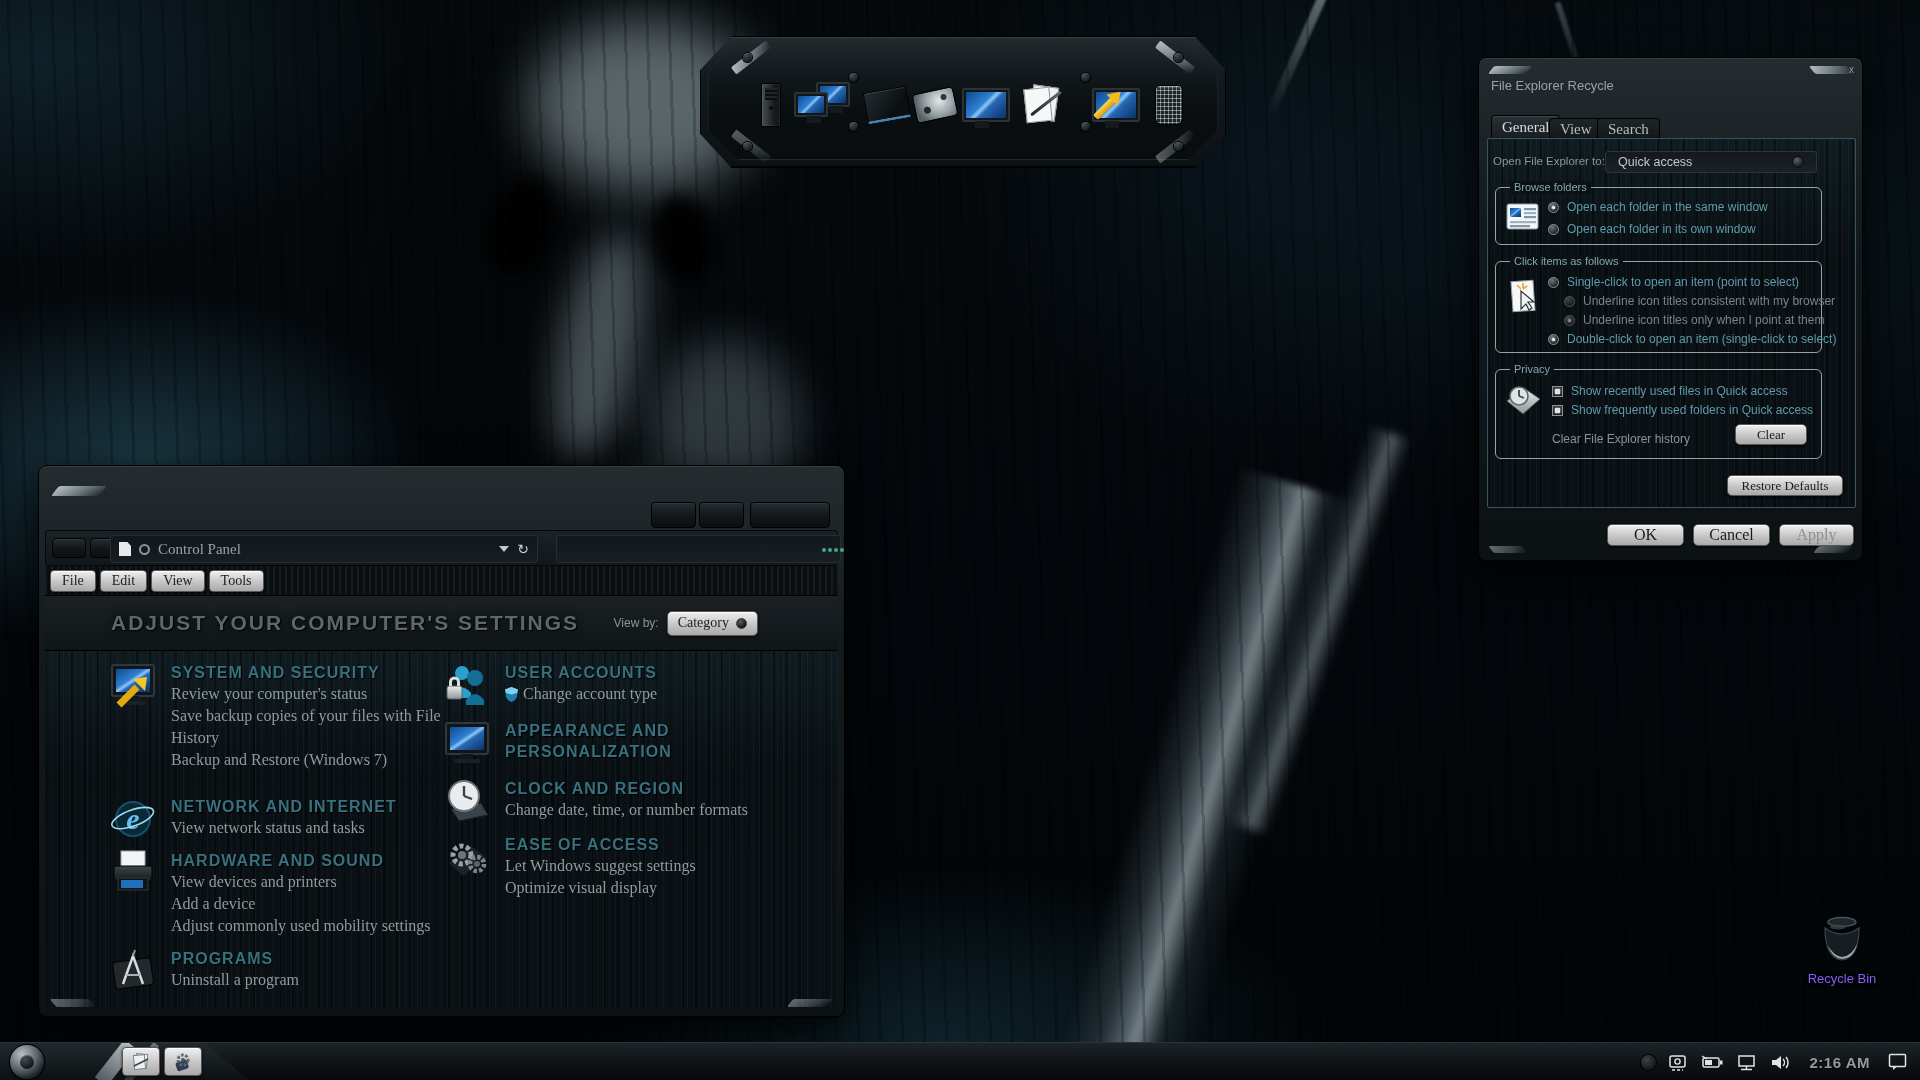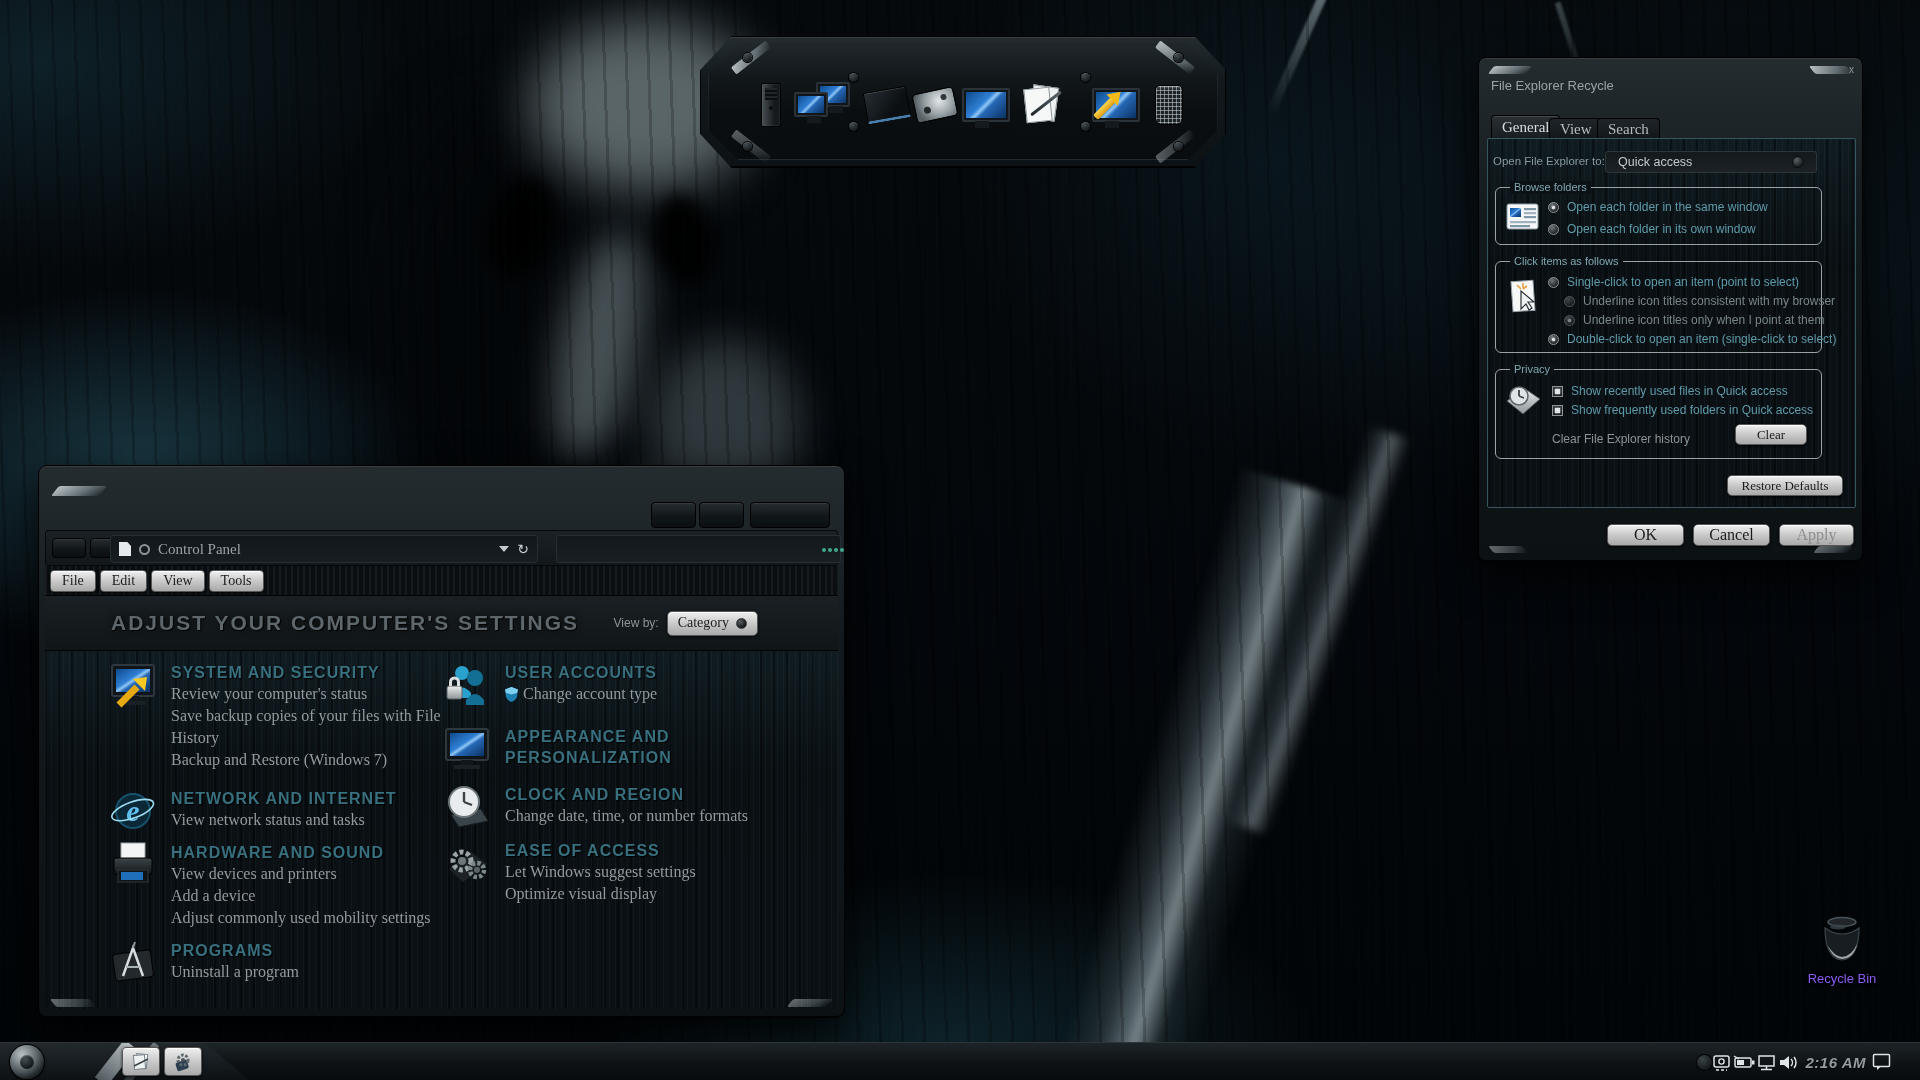--- a/index.html
+++ b/index.html
@@ -200,21 +200,21 @@
     background:linear-gradient(180deg,#d2d9dc,#5b666b); opacity:.85; }
   .tb-streak2 { position:absolute; left:138px; top:-4px; width:7px; height:48px; transform:rotate(38deg);
     background:linear-gradient(180deg,#8e989d,#39434a); opacity:.7; }
   .startbtn { position:absolute; left:10px; top:2px; width:34px; height:34px; border-radius:50%;
     background:radial-gradient(circle at 35% 28%, #b9c1c4, #5d676c 45%, #20272a 72%, #0b0f11);
     box-shadow:0 0 0 1px #000, 0 1px 3px rgba(0,0,0,.8); cursor:pointer; }
   .startbtn::after { content:""; position:absolute; left:10px; top:10px; width:14px; height:14px; border-radius:50%;
     background:radial-gradient(circle at 35% 30%, #454f54, #13181b 70%); box-shadow: inset 0 1px 1px rgba(255,255,255,.25); }
   .tb-app { position:absolute; top:4px; width:38px; height:29px; border-radius:4px;
     display:flex; align-items:center; justify-content:center; }
-  .tray { position:absolute; right:0; top:0; height:38px; display:flex; align-items:center; gap:0; padding-right:28px;font-style:italic; }
+  .tray { position:absolute; right:0; top:0; height:38px; display:flex; align-items:center; gap:12px; padding-right:12px; }
   .tray-circle { width:15px; height:15px; border-radius:50%;
     background:radial-gradient(circle at 35% 30%, #3b4448, #14181b 72%); box-shadow:0 0 0 1px #000; cursor:pointer; }
   .tray svg { display:block; cursor:pointer; }
   .tb-clock { font-family:"Liberation Sans", sans-serif; font-weight:bold; font-size:15px;
     letter-spacing:.5px; color:#949c9f; text-shadow:0 1px 1px #000; cursor:default; padding:0 6px; }
 
   
   .recycle { position:absolute; left:1800px; top:914px; width:84px; text-align:center; cursor:pointer; }
   .recycle-label { margin-top:5px; font-family:"Liberation Sans", sans-serif; font-size:13px;
     color:#8b5cf6; text-shadow:0 1px 3px #000, 0 0 4px #000; }
@@ -370,21 +370,21 @@
       <div class="btn viewby-btn">
         <span>Category</span>
         <span class="viewby-dot"></span>
       </div>
     </div>
   </div>
 
   <div class="cp-content texpanel">
 
     <div class="cp-col" style="left:64px">
-      <div class="cp-item" style="margin-bottom:16px">
+      <div class="cp-item" style="margin-bottom:24px">
         <span class="cp-ico">
           <svg viewBox="0 0 48 48" width="48" height="48">
             <rect x="3" y="4" width="42" height="31" rx="2" fill="#10151a" stroke="#2e383e" stroke-width="2"></rect>
             <rect x="7" y="8" width="34" height="23" fill="url(#bluescr)"></rect>
             <rect x="18" y="35" width="12" height="5" fill="#12171b"></rect>
             <rect x="11" y="40" width="26" height="4" rx="1" fill="#1a2126"></rect>
             <path d="M10 44 L28 26" stroke="#e5a912" stroke-width="7"></path>
             <polygon points="24,18 38,16 36,30" fill="#f6c922"></polygon>
           </svg>
         </span>
@@ -434,21 +434,21 @@
           </svg>
         </span>
         <div class="cp-texts">
           <span class="cp-title">Programs</span>
           <span class="cp-link">Uninstall a program</span>
         </div>
       </div>
     </div>
 
     <div class="cp-col" style="left:398px">
-      <div class="cp-item" style="margin-bottom:16px">
+      <div class="cp-item" style="margin-bottom:10px">
         <span class="cp-ico">
           <svg viewBox="0 0 48 48" width="48" height="48">
             <circle cx="19" cy="12" r="7" fill="#2aa0cc"></circle>
             <circle cx="32" cy="17" r="8" fill="#137094"></circle>
             <path d="M10 32 q9 -11 18 0 l0 5 -18 0 z" fill="#2aa0cc"></path>
             <path d="M23 39 q9 -12 18 0 l0 5 -18 0 z" fill="#137094"></path>
             <rect x="4" y="25" width="15" height="13" rx="2" fill="url(#metalg)" stroke="#5b6367"></rect>
             <path d="M7.5 25 v-4 a4 4 0 0 1 8 0 v4" fill="none" stroke="#d9dee0" stroke-width="3"></path>
           </svg>
         </span>

